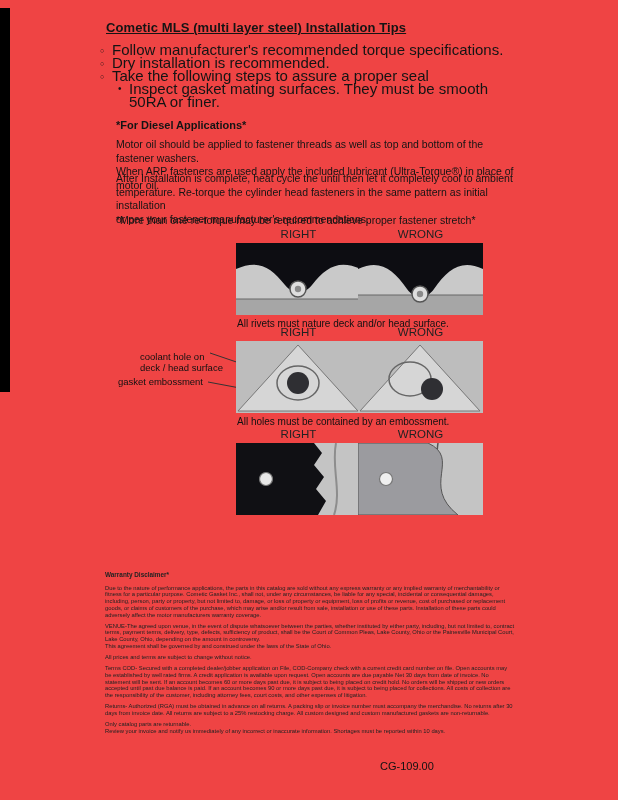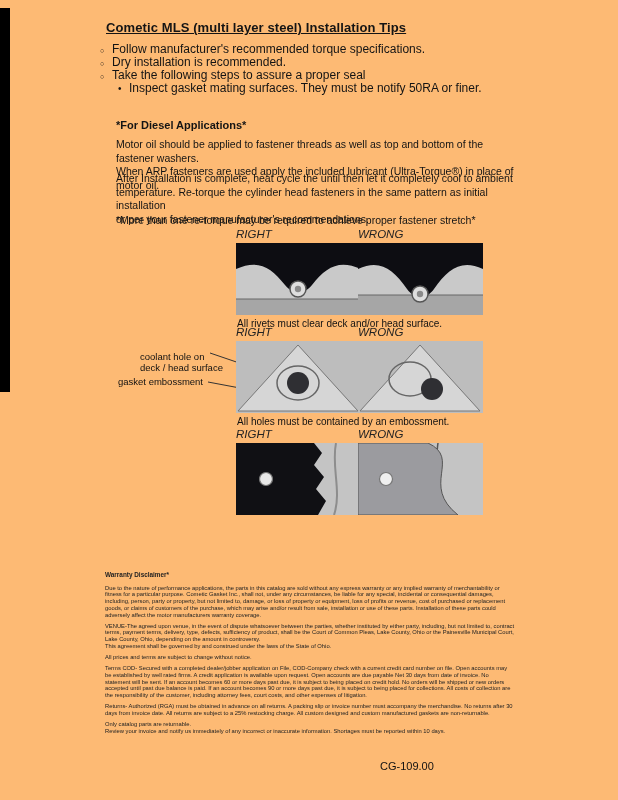--- a/index.html
+++ b/index.html
@@ -1,32 +1,32 @@
 <!DOCTYPE html>
 <html><head>
 <meta charset="utf-8">
 <style>
   html,body{margin:0;padding:0;background:#ffffff;}
-  .page{position:relative;width:618px;height:800px;background:#fdba74;
+  .page{position:relative;width:618px;height:800px;background:#ef4444;
         font-family:"Liberation Sans",sans-serif;color:#141414;overflow:hidden;}
   .left-bar{position:absolute;left:0;top:8px;width:10px;height:384px;background:#000;}
   .title{position:absolute;left:106px;top:20px;font-size:13px;font-weight:bold;
          text-decoration:underline;letter-spacing:.1px;}
-  .tips{position:absolute;left:100px;top:43px;font-size:12px;line-height:13px;width:420px;}
+  .tips{position:absolute;left:100px;top:43px;font-size:15px;line-height:13px;width:420px;}
   .tip{position:relative;padding-left:12px;}
   .tip::before{content:"○";position:absolute;left:0;top:1px;font-size:7px;}
   .subtips{margin-left:18px;}
   .subtip{position:relative;padding-left:11px;}
   .subtip::before{content:"•";position:absolute;left:0;top:0;font-size:10px;}
   .diesel-heading{position:absolute;left:116px;top:119px;font-size:11px;font-weight:bold;}
   .para{position:absolute;left:116px;font-size:10.5px;line-height:13.5px;white-space:pre-line;width:405px;}
   .p1{top:138px;}
   .p2{top:172px;}
   .p3{top:214px;}
-  .dg-label{position:absolute;width:125px;font-size:11.5px;color:#222;font-style:italic;}
+  .dg-label{position:absolute;width:125px;text-align:center;font-size:11.5px;color:#222;}
   .r1{top:228px;} .r2{top:326px;} .r3{top:428px;}
   .colL{left:236px;} .colR{left:358px;}
   .panel{position:absolute;width:125px;height:72px;}
   .pr1{top:243px;} .pr2{top:341px;} .pr3{top:443px;}
   .panel svg{display:block;width:125px;height:72px;}
   .caption{position:absolute;left:237px;font-size:10px;line-height:12px;white-space:pre-line;color:#111;}
   .c1{top:318px;} .c2{top:416px;} .c3{top:517px;}
   .callout{position:absolute;font-size:9.5px;line-height:11px;white-space:pre-line;color:#111;}
   .co1{left:140px;top:343px;text-align:left;margin-top:8px;}
   .co2{left:118px;top:376px;}
@@ -44,21 +44,21 @@
 
   <div class="left-bar"></div>
 
   <div class="title">Cometic MLS (multi layer steel) Installation Tips</div>
 
   <div class="tips">
     <div class="tip">Follow manufacturer's recommended torque specifications.</div>
     <div class="tip">Dry installation is recommended.</div>
     <div class="tip">Take the following steps to assure a proper seal</div>
     <div class="subtips">
-      <div class="subtip">Inspect gasket mating surfaces.  They must be notify 50RA or finer.</div>
+      <div class="subtip">Inspect gasket mating surfaces.  They must be smooth 50RA or finer.</div>
     </div>
   </div>
 
   <div class="diesel-heading">*For Diesel Applications*</div>
   <div class="para p1">Motor oil should be applied to fastener threads as well as top and bottom of the fastener washers.
 When ARP fasteners are used apply the included lubricant (Ultra-Torque®) in place of motor oil.</div>
   <div class="para p2">After Installation is complete, heat cycle the until then let it completely cool to ambient
 temperature. Re-torque the cylinder head fasteners in the same pattern as initial installation
 or per your fastener manufacturer's recommendations.</div>
   <div class="para p3">*More than one re-torque may be required to achieve proper fastener stretch*</div>
@@ -79,21 +79,21 @@
   <div class="panel pr1 colR">
     <svg viewBox="0 0 125 72">
       <rect width="125" height="72" fill="#c9c9c9"></rect>
       <rect y="52" width="125" height="20" fill="#a6a6a6"></rect>
       <line x1="0" y1="52" x2="125" y2="52" stroke="#666" stroke-width="1"></line>
       <path d="M0,0 H125 V26 C103,16 90,26 76,46 C68,57 57,57 49,46 C35,26 22,16 0,26 Z" fill="#0d0d12"></path>
       <circle cx="62" cy="51" r="8" fill="#dedede" stroke="#555" stroke-width="1.5"></circle>
       <circle cx="62" cy="51" r="3.2" fill="#8a8a8a"></circle>
     </svg>
   </div>
-  <div class="caption c1">All rivets must clear deck and/or head surface.</div>
+  <div class="caption c1">All rivets must nature deck and/or head surface.</div>
 
   <div class="dg-label r2 colL">RIGHT</div>
   <div class="dg-label r2 colR">WRONG</div>
 
   <div class="callout co1">coolant hole on
 deck / head surface</div>
   <div class="callout co2">gasket embossment</div>
   <svg class="connector" viewBox="0 0 100 55">
     <line x1="5" y1="8" x2="93" y2="38" stroke="#333" stroke-width="1"></line>
     <line x1="3" y1="37" x2="72" y2="50" stroke="#333" stroke-width="1"></line>

